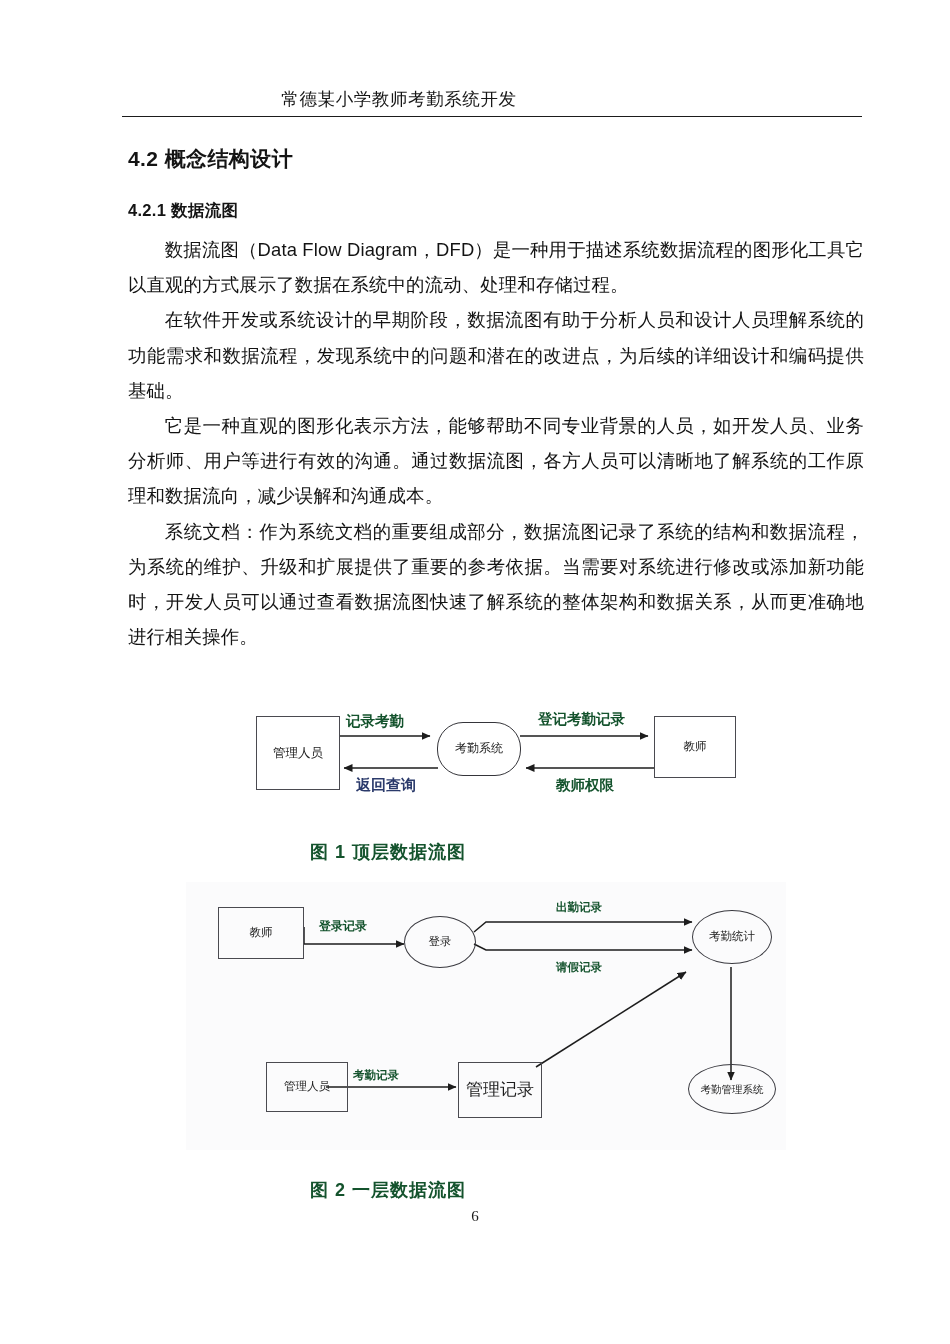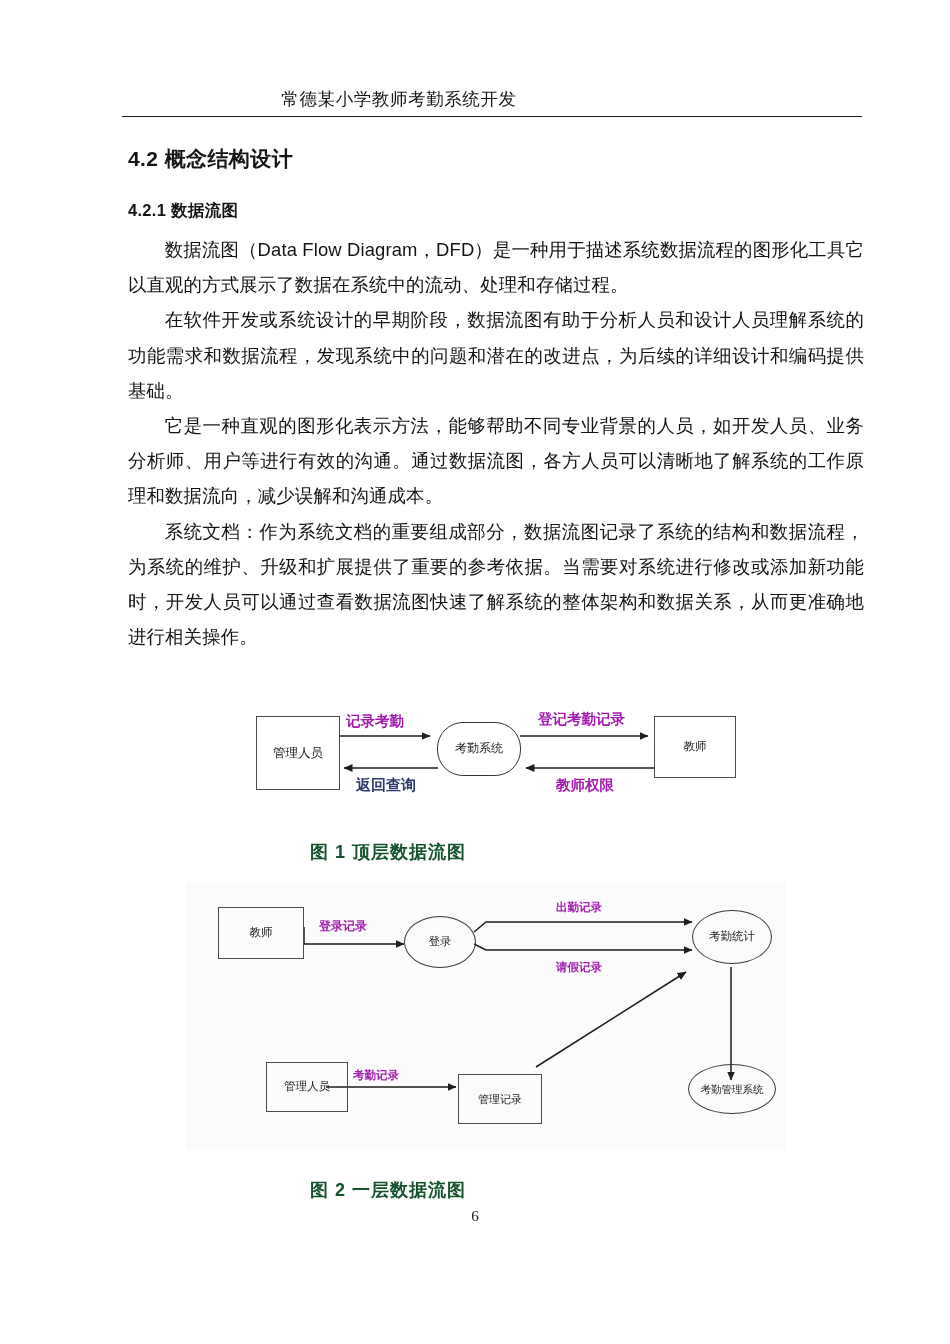--- a/index.html
+++ b/index.html
@@ -151,21 +151,21 @@
   }
   .node.ellipse {
     border: 1.4px solid #3a3a40;
     border-radius: 50%;
     background: transparent;
   }
   .edge-label {
     position: absolute;
     font-family: "Liberation Sans", "DejaVu Sans", sans-serif;
     font-weight: 700;
-    color: #a21caf;
+    color: #14532d;
     white-space: nowrap;
   }
   .edge-label.accent { color: #2b3a6b; }
 
   .diag-svg {
     position: absolute;
     left: 0;
     top: 0;
     overflow: visible;
   }
@@ -262,21 +262,21 @@
     </div>
 
     <div class="node ellipse" style="left:506px; top:28px; width:80px; height:54px; font-size:11.5px;">
       <span>考勤统计</span>
     </div>
 
     <div class="node box" style="left:80px; top:180px; width:82px; height:50px; font-size:11.5px;">
       <span>管理人员</span>
     </div>
 
-    <div class="node box" style="left:272px; top:192px; width:84px; height:50px; font-size:11px;">
+    <div class="node box" style="left:272px; top:180px; width:84px; height:56px; font-size:17px;">
       <span>管理记录</span>
     </div>
 
     <div class="node ellipse" style="left:502px; top:182px; width:88px; height:50px; font-size:10.5px;">
       <span>考勤管理系统</span>
     </div>
 
     <div class="edge-label" style="left:133px; top:36px; font-size:12px;">登录记录</div>
 
     <div class="edge-label" style="left:370px; top:18px; font-size:11.5px;">出勤记录</div>

